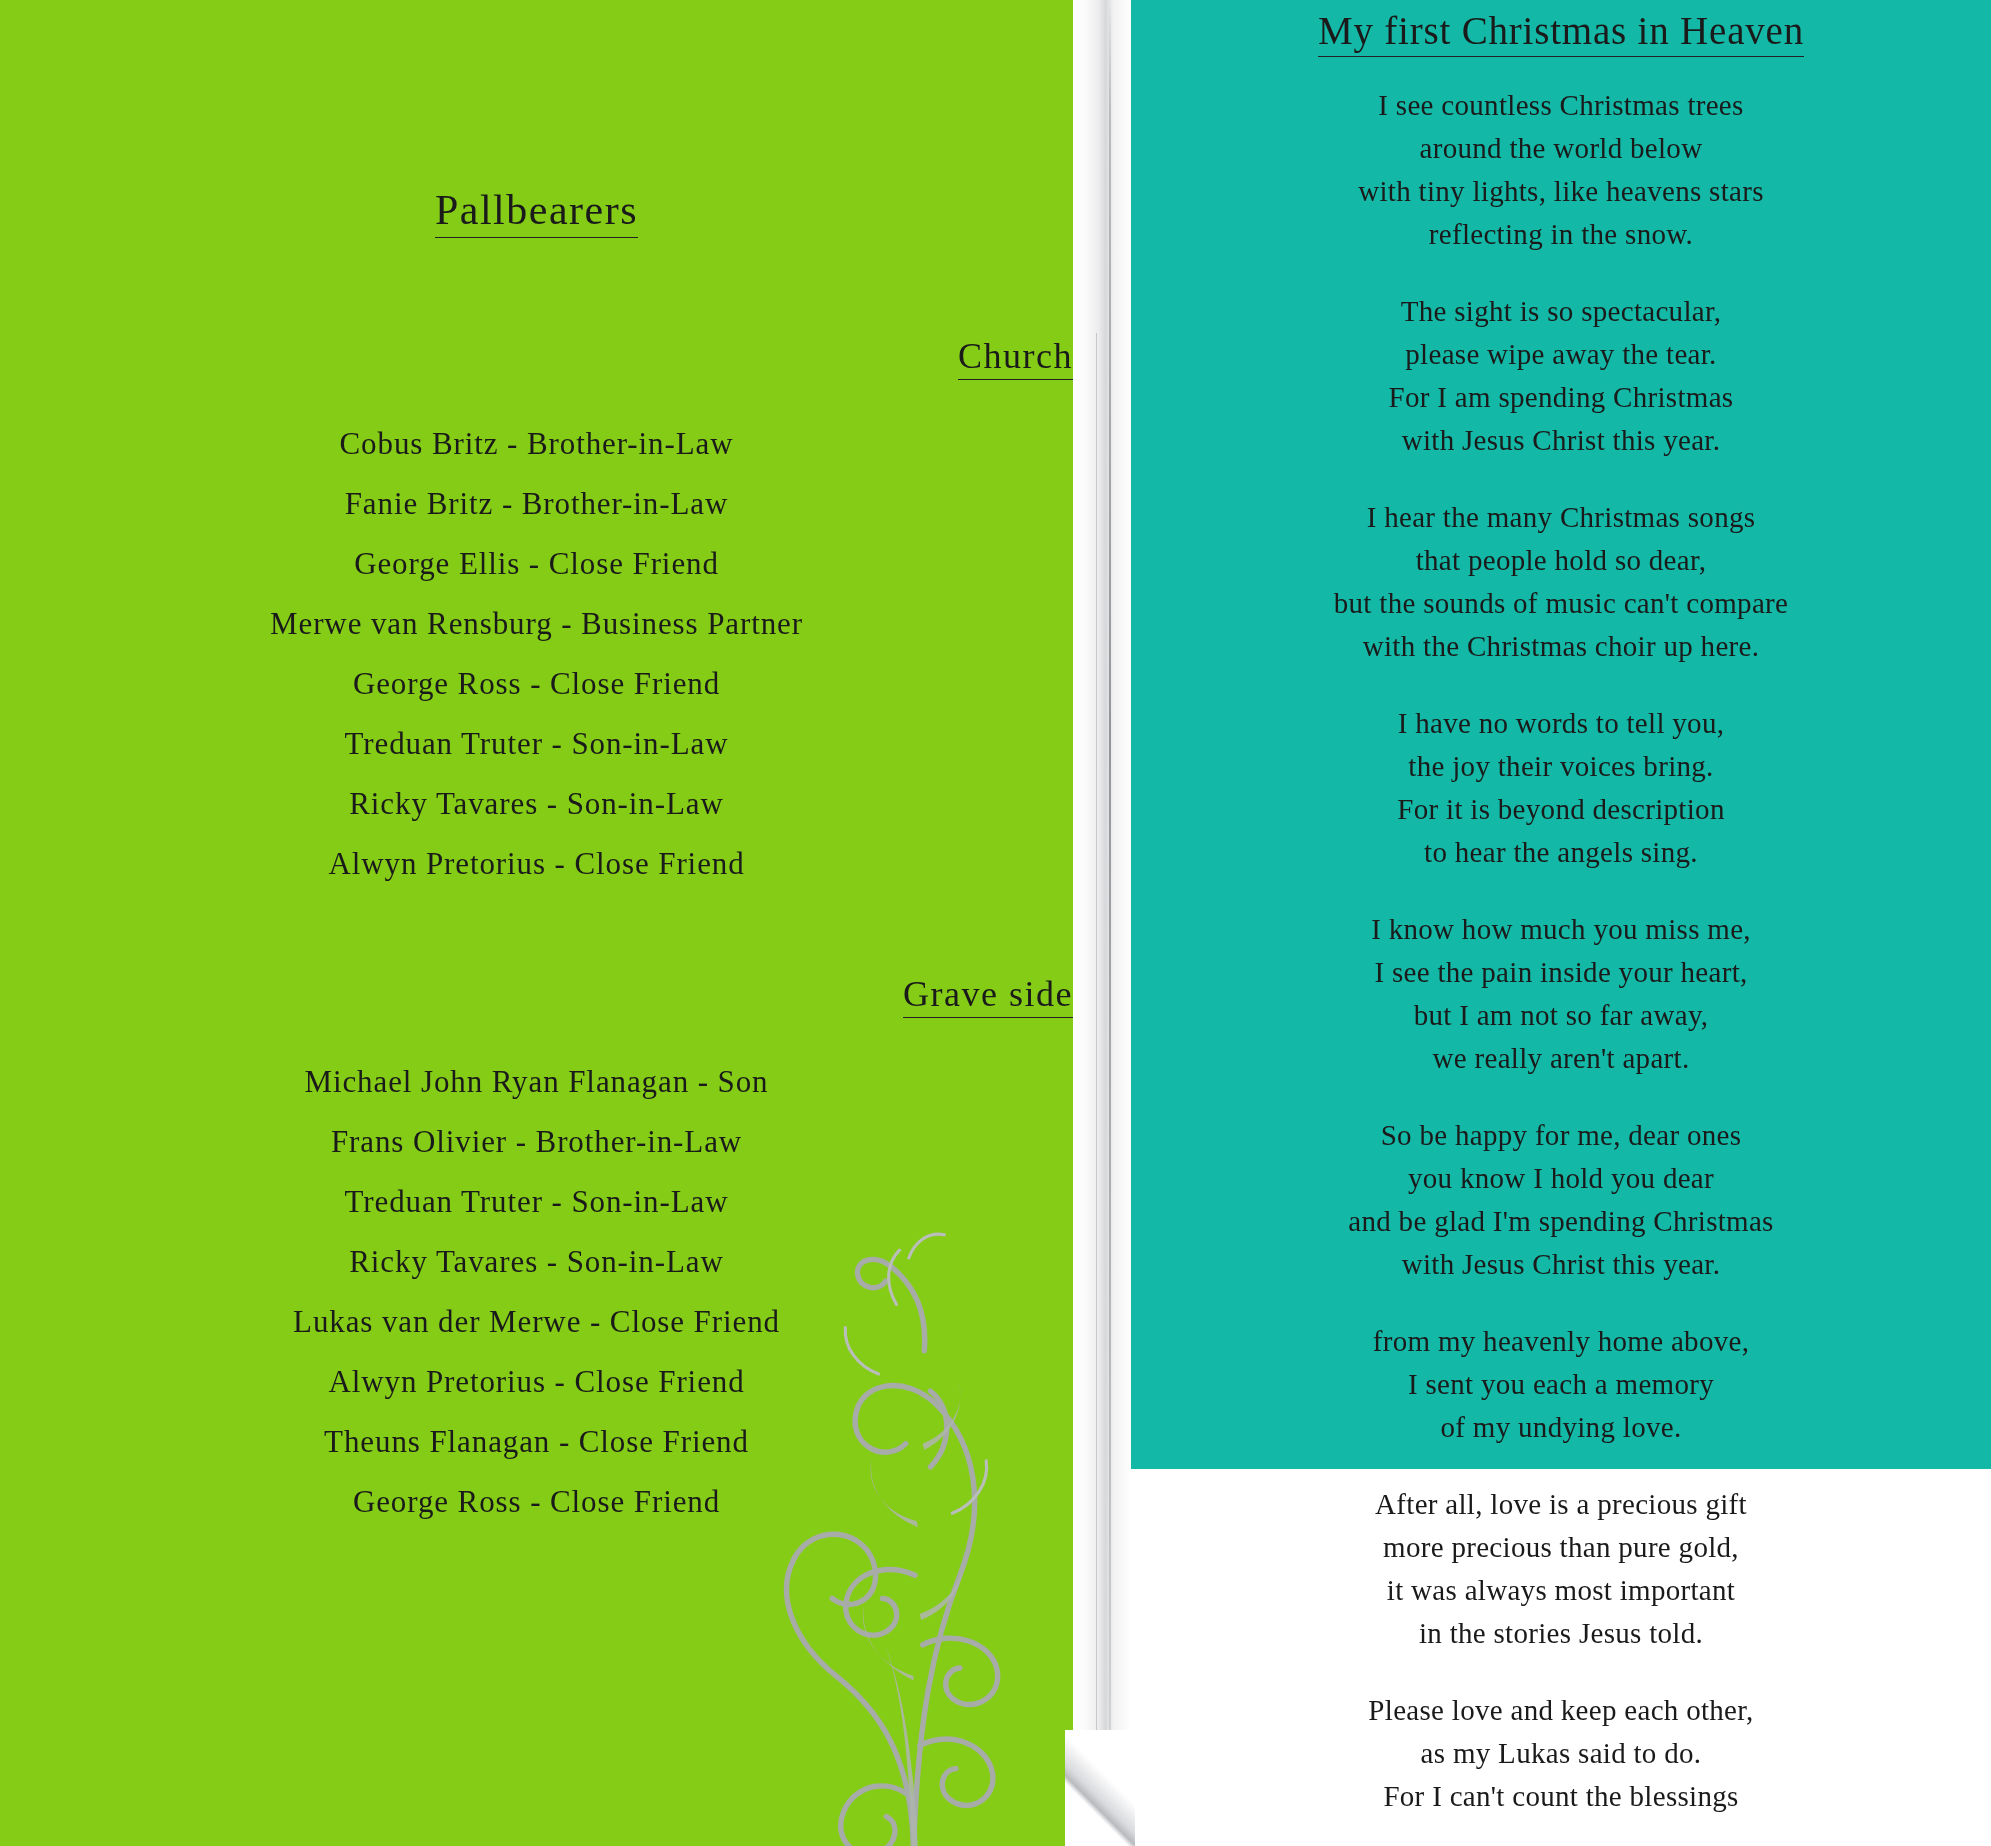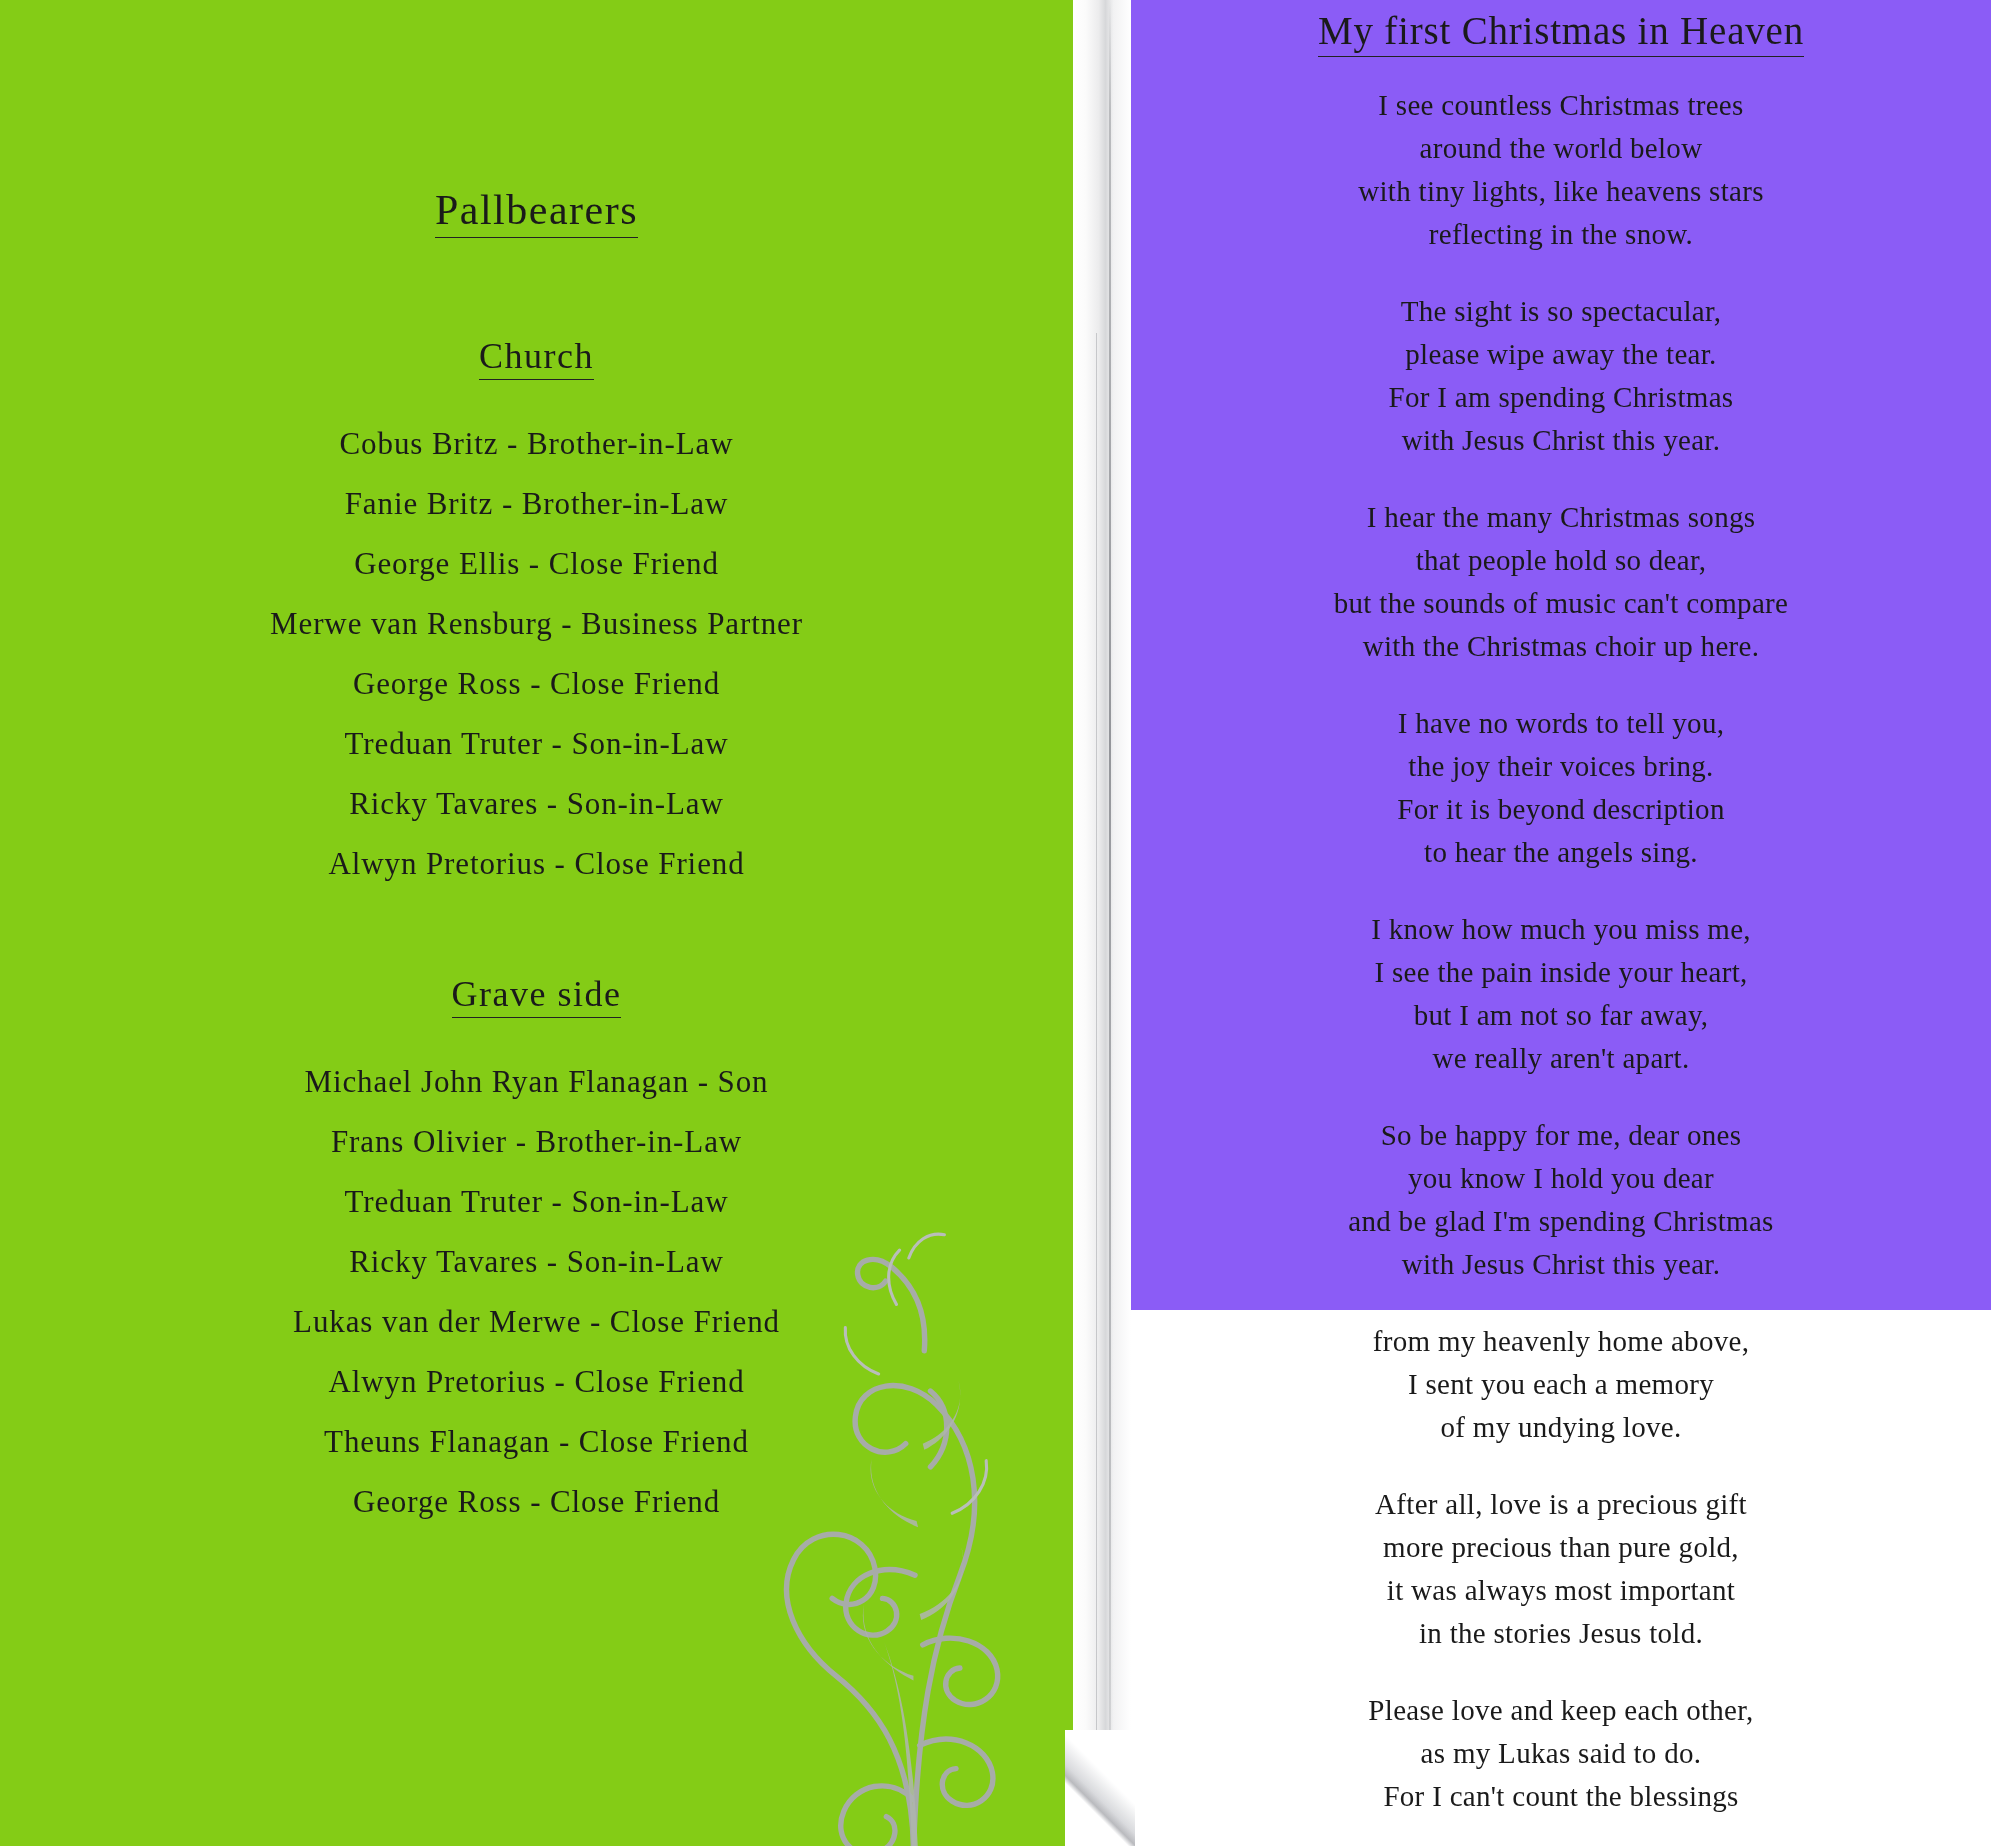--- a/index.html
+++ b/index.html
@@ -71,40 +71,40 @@
     left: -7.7px;
     bottom: 0;
     width: 70px;
     height: 116px;
     background: linear-gradient(225deg, #ffffff 0%, #ffffff 40%, #d9dadd 56%, #b9babe 62%, #ffffff 66%);
   }
 
   .right-panel {
     position: relative;
     flex: 1 1 auto;
-    height: 1310px;
-    background: #8b5cf6;
+    height: 1469px;
+    background: #14b8a6;
   }
 
   
   .pallbearers-title {
     text-align: center;
     font-size: 42px;
     letter-spacing: 1.5px;
     margin-top: 186px;
     font-family: "Liberation Serif", serif;
     font-weight: 400;
   }
   .pallbearers-title span.u {
     border-bottom: 1.5px solid #222;
     padding-bottom: 3.9px;
   }
 
   .section-heading {
-    text-align: center;
+    text-align: right;
     font-size: 36px;
     letter-spacing: 1.5px;
     margin-top: 101px;
     margin-bottom: 37px;
   }
   .section-heading span.u {
     border-bottom: 1.5px solid #222;
     padding-bottom: 3.1px;
   }
   .section-heading.grave {

